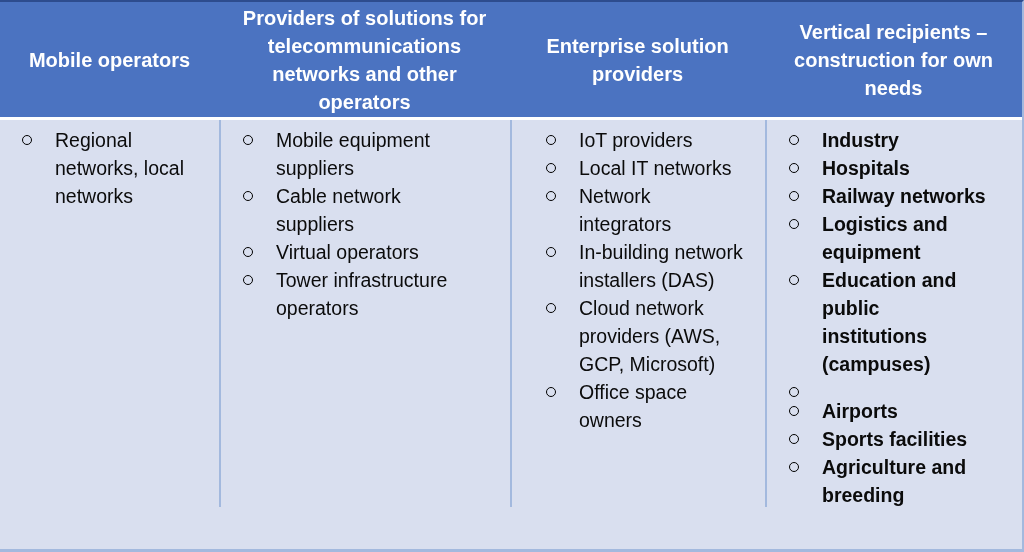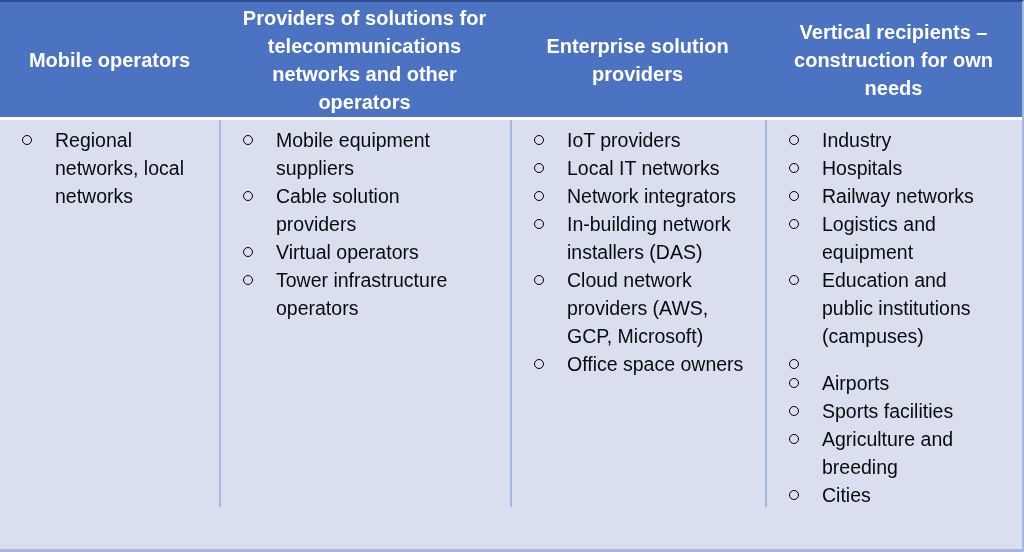--- a/index.html
+++ b/index.html
@@ -48,22 +48,22 @@
   ul.items{ list-style:none; }
   ul.items li{
     display:grid;
     grid-template-columns:34px 1fr;
     padding-left:21px;
     color:var(--body-text);
     font-size:19.5px; line-height:28px;
   }
   .col-1 li{ padding-right:8px; }
   .col-2 li{ padding-right:26px; }
-  .col-3 li{ padding-right:18px; }
-  .col-4 li{ padding-right:34px; }
+  .col-3 li{ padding-right:18px;margin-left:12px; }
+  .col-4 li{ padding-right:34px;font-weight:bold; }
   .bullet{
     width:10px; height:10px;
     border:1.5px solid #000;
     border-radius:50%;
     margin-top:9px; margin-left:1px;
   }
 </style>
 </head>
 <body>
 
@@ -84,21 +84,21 @@
         </ul>
     </div>
     <div class="body-cell col-2">
       <ul class="items">
           <li>
             <span class="bullet"></span>
             <span>Mobile equipment suppliers</span>
           </li>
           <li>
             <span class="bullet"></span>
-            <span>Cable solution providers</span>
+            <span>Cable network suppliers</span>
           </li>
           <li>
             <span class="bullet"></span>
             <span>Virtual operators</span>
           </li>
           <li>
             <span class="bullet"></span>
             <span>Tower infrastructure operators</span>
           </li>
         </ul>

